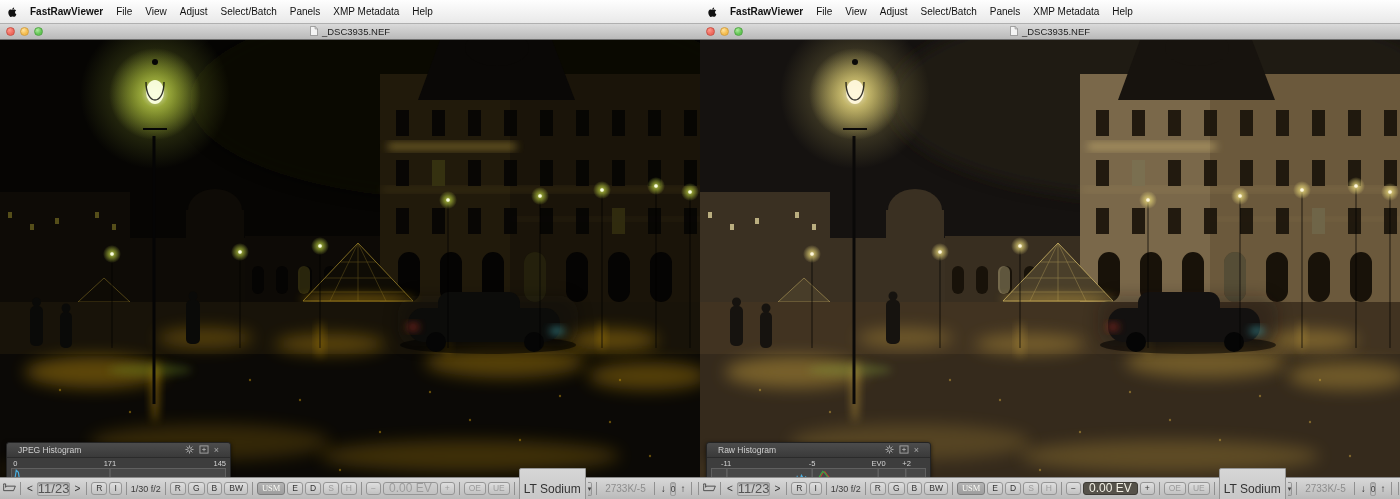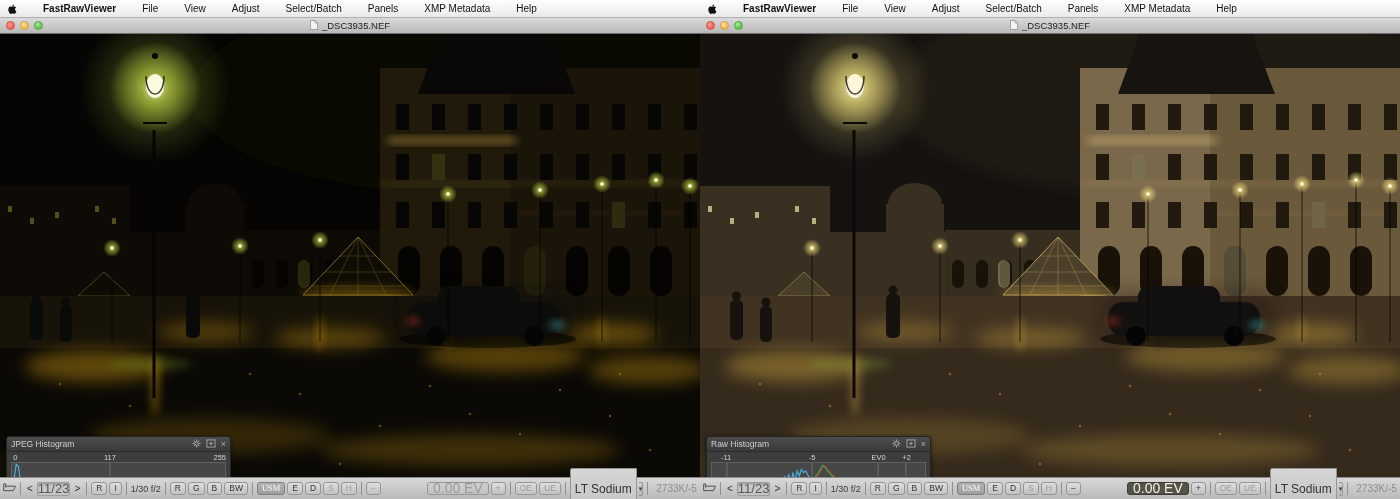--- a/index.html
+++ b/index.html
@@ -1,21 +1,21 @@
 <!DOCTYPE html>
 <html><head>
 <meta charset="utf-8">
 <style>
   html,body{margin:0;padding:0;background:#000;}
   body{width:1400px;height:499px;overflow:hidden;font-family:"Liberation Sans",sans-serif;}
   .window{position:relative;width:700px;height:499px;float:left;background:#000;}
 
   
-  .menubar{height:18px;background:linear-gradient(#fefefe,#e9e9e9);border-bottom:1px solid #b0b0b0;
-    box-sizing:border-box;display:flex;align-items:center;gap:26px;padding:0 7px;font-size:10px;color:#111;}
+  .menubar{height:24px;background:linear-gradient(#fefefe,#e9e9e9);border-bottom:1px solid #b0b0b0;
+    box-sizing:border-box;display:flex;align-items:center;gap:13px;padding:0 7px;font-size:10px;color:#111;}
   .menubar .appname{font-weight:bold;}
   .menubar .mitem{cursor:default;}
   .apple-icon svg{display:block;}
 
   
   .titlebar{height:16px;background:linear-gradient(#dadada,#b9b9b9);border-bottom:1px solid #6e6e6e;
     box-sizing:border-box;position:relative;display:flex;align-items:center;}
   .lights{display:flex;gap:5px;margin-left:6px;z-index:2;}
   .light{width:9px;height:9px;border-radius:50%;box-sizing:border-box;}
   .light.red{background:radial-gradient(circle at 35% 30%,#ff9a8c,#ee6a5f 60%);border:1px solid #c95145;}
@@ -26,21 +26,21 @@
   .docicon{display:inline-block;}
 
   
   .photo{position:relative;height:448px;background:#000;overflow:hidden;}
   .photo svg.scene{position:absolute;left:0;top:0;}
 
   
   .hist{position:absolute;left:6px;top:402px;width:225px;height:73px;background:#3d3d3d;
     border:1px solid #232323;border-radius:3px;box-sizing:border-box;display:flex;flex-direction:column;
     box-shadow:0 1px 4px rgba(0,0,0,.6);}
-  .hist-head{height:14px;flex:0 0 14px;display:flex;align-items:center;padding:0 4px;
+  .hist-head{height:14px;flex:0 0 14px;display:flex;align-items:center;padding:0 11px;
     background:linear-gradient(#4c4c4c,#3a3a3a);border-bottom:1px solid #2b2b2b;border-radius:3px 3px 0 0;}
   .hist-title{font-size:8.5px;color:#cfcfcf;flex:1;}
   .hist-btn{color:#a8a8a8;font-size:9px;line-height:9px;margin-left:5px;cursor:default;}
   .hist-axis{position:relative;height:9px;flex:0 0 9px;margin:1px 4px 0;font-size:7.5px;color:#d4d4d4;}
   .hist-axis span{position:absolute;top:0;line-height:9px;}
   .hist-plot{position:relative;flex:1;margin:0 4px 4px;border:1px solid #606060;background:#474747;}
   .hist-plot svg{position:absolute;left:0;top:0;width:100%;height:100%;}
   .cursor-arrow{position:absolute;right:0;bottom:0;}
 
   
@@ -49,21 +49,21 @@
     padding:0 3px;font-size:9px;color:#2e2e2e;white-space:nowrap;}
   .sep{width:1px;height:13px;background:#909090;margin:0 2px;flex:0 0 1px;}
   .btn{background:linear-gradient(#dedede,#c2c2c2);border:1px solid #959595;border-radius:3px;
     padding:0 4px;font-size:8.5px;line-height:11px;color:#333;cursor:default;}
   .btn.active{background:linear-gradient(#b4b4b4,#9d9d9d);border-color:#7e7e7e;color:#fbfbf6;font-family:Liberation Serif, serif;}
   .btn.dim{color:#9c9c9c;}
   .navarrow{font-size:10px;color:#333;padding:0 2px;}
   .counter{width:56px;text-align:center;background:#c7c7c7;border:1px solid #9d9d9d;border-radius:2px;
     color:#555;font-size:13px;line-height:12px;box-shadow:inset 0 1px 2px rgba(0,0,0,.25);}
   .exif{flex:1 1 auto;min-width:30px;text-align:center;font-size:9px;color:#3a3a3a;overflow:hidden;}
-  .ev-badge{border:1px solid #959595;border-radius:3px;padding:0 5px;font-size:14px;line-height:11px;color:#333;margin-left:44px;}
+  .ev-badge{border:1px solid #959595;border-radius:3px;padding:0 5px;font-size:12px;line-height:11px;color:#333;}
   .is-raw .ev-badge{background:#55524a;border-color:#3d3b35;color:#f2f0e4;}
   .is-jpeg .ev-badge{color:#9c9c9c;}
   .is-jpeg .ev-btn{color:#9c9c9c;}
   .wb{width:72px;background:linear-gradient(#d6d6d6,#c3c3c3);border:1px solid #959595;border-radius:2px 0 0 2px;
     font-size:12px;line-height:12px;color:#333;padding:14px 4px;box-sizing:border-box;}
   .wb-drop{width:13px;background:linear-gradient(#d0d0d0,#b4b4b4);border:1px solid #959595;border-left:none;
     border-radius:0 2px 2px 0;font-size:7px;line-height:12px;text-align:center;color:#444;}
   .kelvin{color:#8d8d8d;font-size:10px;padding:0 4px;}
   .ratebox{width:20px;text-align:center;background:#c7c7c7;border:1px solid #9d9d9d;border-radius:2px;
     color:#444;font-size:8.5px;line-height:12px;box-shadow:inset 0 1px 2px rgba(0,0,0,.2);}
@@ -277,22 +277,22 @@
               </g>
             </svg></span>
         <span class="hist-btn"><svg width="10" height="9" viewBox="0 0 11 10">
               <rect x="1" y="1" width="9" height="8" fill="none" stroke="#a8a8a8" stroke-width="1"></rect>
               <path d="M3.5 5h4M5.5 3v4" stroke="#a8a8a8" stroke-width="1"></path>
             </svg></span>
         <span class="hist-btn">×</span>
       </div>
       <div class="hist-axis">
           <span style="left: 1%;">0</span>
-          <span style="left: 46%; transform: translateX(-50%);">117</span>
-          <span style="right: 0%;">255</span>
+          <span style="left: 46%; transform: translateX(-50%);">171</span>
+          <span style="right: 0%;">145</span>
         </div>
       <div class="hist-plot">
         <svg class="curves" viewBox="0 0 100 100" preserveAspectRatio="none">
             <line x1="46" x2="46" y1="0" y2="100" stroke="#6f6f6f" vector-effect="non-scaling-stroke"></line>
             <polyline points="0,98 2,94 4,84 6,72 8,66 10,62 11,64 13,70 15,74 18,78 21,82 25,86 30,90 36,93 44,95 55,96 70,97 85,98 99,98" fill="none" stroke="#c23830" stroke-width="1.2" vector-effect="non-scaling-stroke"></polyline>
             <polyline points="0,98 2,90 4,74 6,58 7,62 9,53 10,40 11,44 12,56 14,66 16,72 19,77 23,81 27,85 32,89 38,92 45,94 55,96 65,97 80,97 99,97" fill="none" stroke="#3aa344" stroke-width="1.2" vector-effect="non-scaling-stroke"></polyline>
             <polyline points="0,96 1,38 2,3 3,8 4,45 5,70 7,84 9,90 12,93 16,95 22,96 30,97 45,97 60,98 75,98 90,98 99,97" fill="none" stroke="#4aaede" stroke-width="1.2" vector-effect="non-scaling-stroke"></polyline>
           </svg>
         <span class="cursor-arrow">
             <svg width="9" height="12" viewBox="0 0 9 12">

